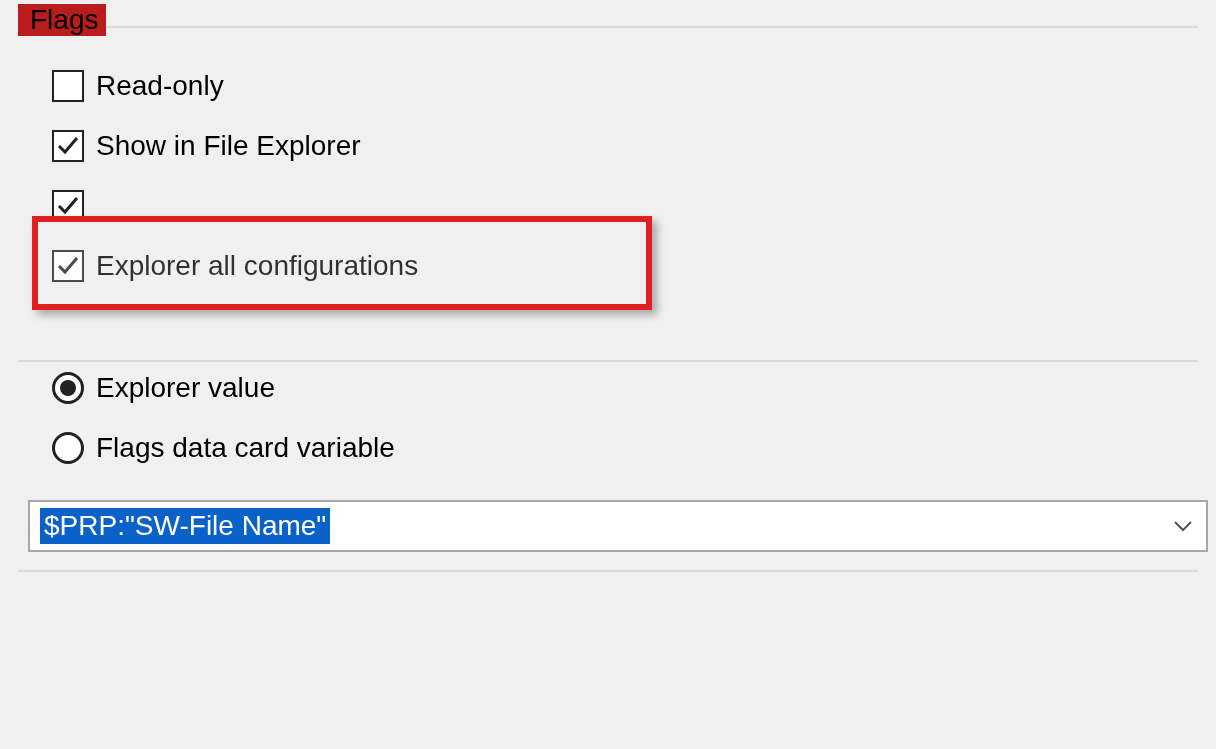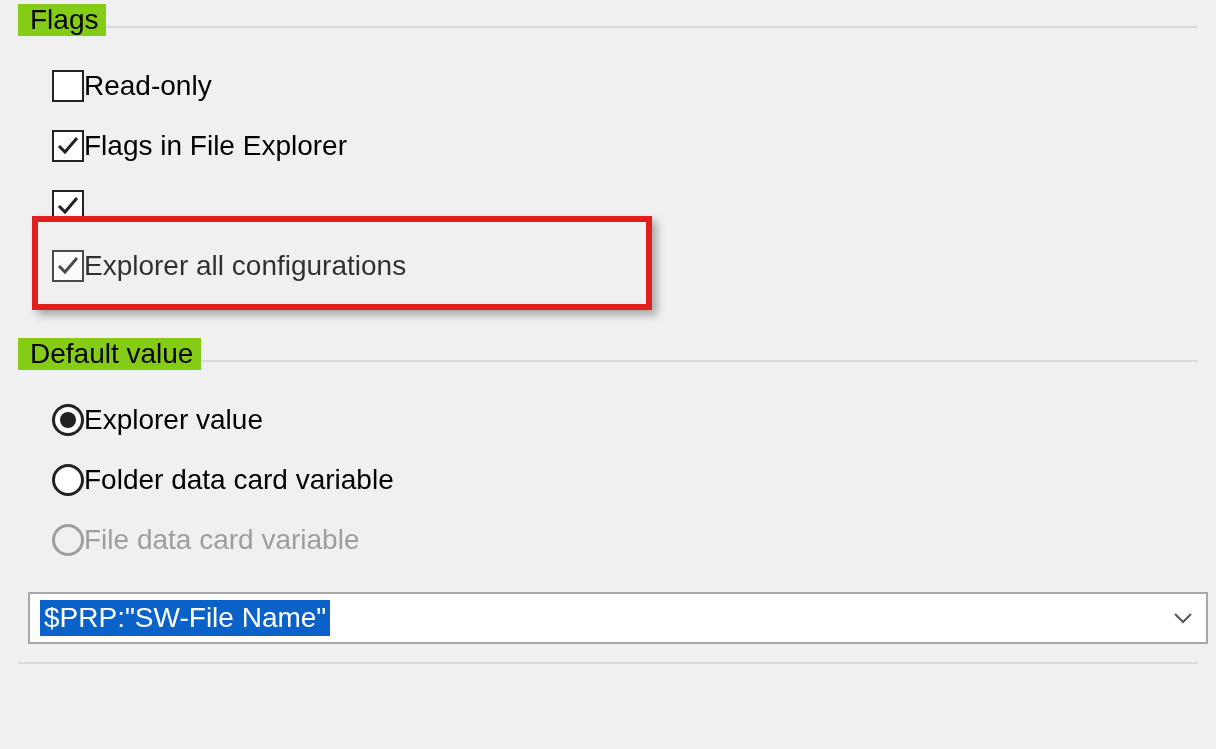--- a/index.html
+++ b/index.html
@@ -20,30 +20,31 @@
     .fieldset-rule {
       position: absolute;
       left: 0; right: 0;
       top: 22px;
       height: 2px;
       background: #d9d9d9;
     }
     .fieldset-legend {
       position: relative;
       display: inline-block;
-      background: #84cc16;
+      background: #b91c1c;
       padding: 0 8px 0 12px;
       z-index: 1;
     }
     .fieldset-body {
       padding: 20px 20px 4px 32px;
     }
     .row {
       display: flex;
       align-items: center;
+      gap: 12px;
       padding: 14px 2px;
     }
     .checkbox {
       width: 32px; height: 32px;
       border: 2px solid #222;
       background: #fff;
       display: flex; align-items: center; justify-content: center;
       flex-shrink: 0;
     }
     .checkbox svg { width: 24px; height: 24px; }
@@ -118,21 +119,21 @@
     <div class="row">
       <span class="checkbox"></span>
       <span class="label">Read-only</span>
     </div>
     <div class="row">
       <span class="checkbox">
         <svg viewBox="0 0 24 24">
             <path d="M3 12 L9 18 L21 4" fill="none" stroke="#222" stroke-width="3"></path>
           </svg>
       </span>
-      <span class="label">Flags in File Explorer</span>
+      <span class="label">Show in File Explorer</span>
     </div>
     <div class="row">
       <span class="checkbox">
         <svg viewBox="0 0 24 24">
             <path d="M3 12 L9 18 L21 4" fill="none" stroke="#222" stroke-width="3"></path>
           </svg>
       </span>
     </div>
     <div class="row">
       <span class="checkbox">
@@ -141,33 +142,28 @@
           </svg>
       </span>
       <span class="label">Explorer all configurations</span>
     </div>
     <div class="highlight-box"></div>
   </div>
 </div>
 
 <div id="default-value" class="fieldset">
   <div class="fieldset-rule"></div>
-  <span class="fieldset-legend">Default value</span>
   <div class="fieldset-body">
     <div class="row">
       <span class="radio selected"></span>
       <span class="label">Explorer value</span>
     </div>
     <div class="row">
       <span class="radio"></span>
-      <span class="label">Folder data card variable</span>
-    </div>
-    <div class="row">
-      <span class="radio disabled"></span>
-      <span class="label disabled">File data card variable</span>
+      <span class="label">Flags data card variable</span>
     </div>
   </div>
 </div>
 
 <div class="combo">
   <div class="combo-text">
     <span>$PRP:"SW-File Name"</span>
   </div>
   <div class="combo-btn">
     <svg viewBox="0 0 20 14">

